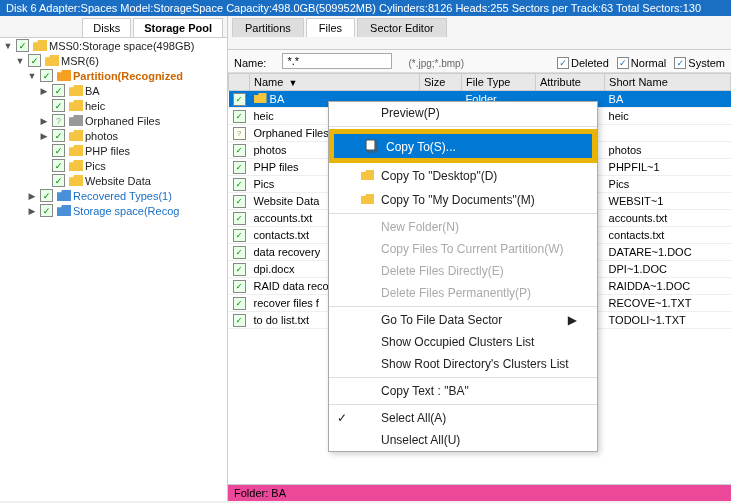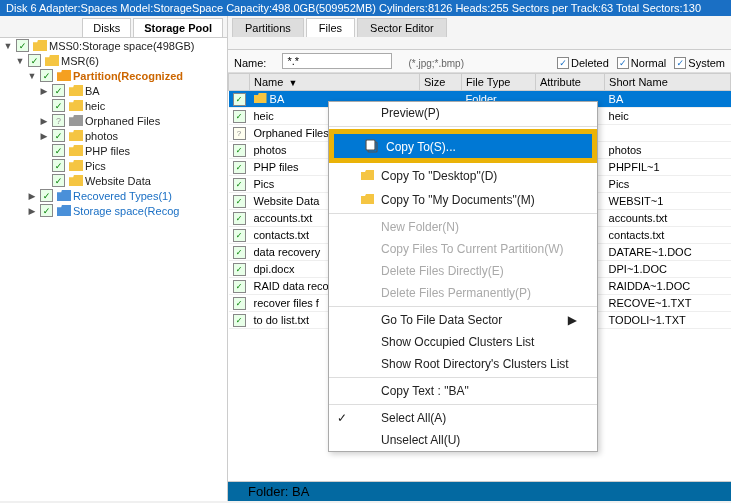--- a/index.html
+++ b/index.html
@@ -208,24 +208,24 @@
       background: #fffff0;
       color: #888;
     }
     .folder-sm {
       display: inline-block;
       width: 13px; height: 10px;
       background: #f5c542;
       clip-path: polygon(0 20%, 35% 20%, 40% 0%, 100% 0%, 100% 100%, 0 100%);
     }
     .status-bar {
-      background: #0369a1;
+      background: #ec4899;
       border-top: 1px solid #ccc;
-      padding: 2px 20px;
-      font-size: 13px;
+      padding: 2px 6px;
+      font-size: 11px;
     }
 
     
     .context-menu {
       position: absolute;
       top: 28px;
       left: 100px;
       background: white;
       border: 1px solid #aaa;
       box-shadow: 2px 2px 6px rgba(0,0,0,0.2);

